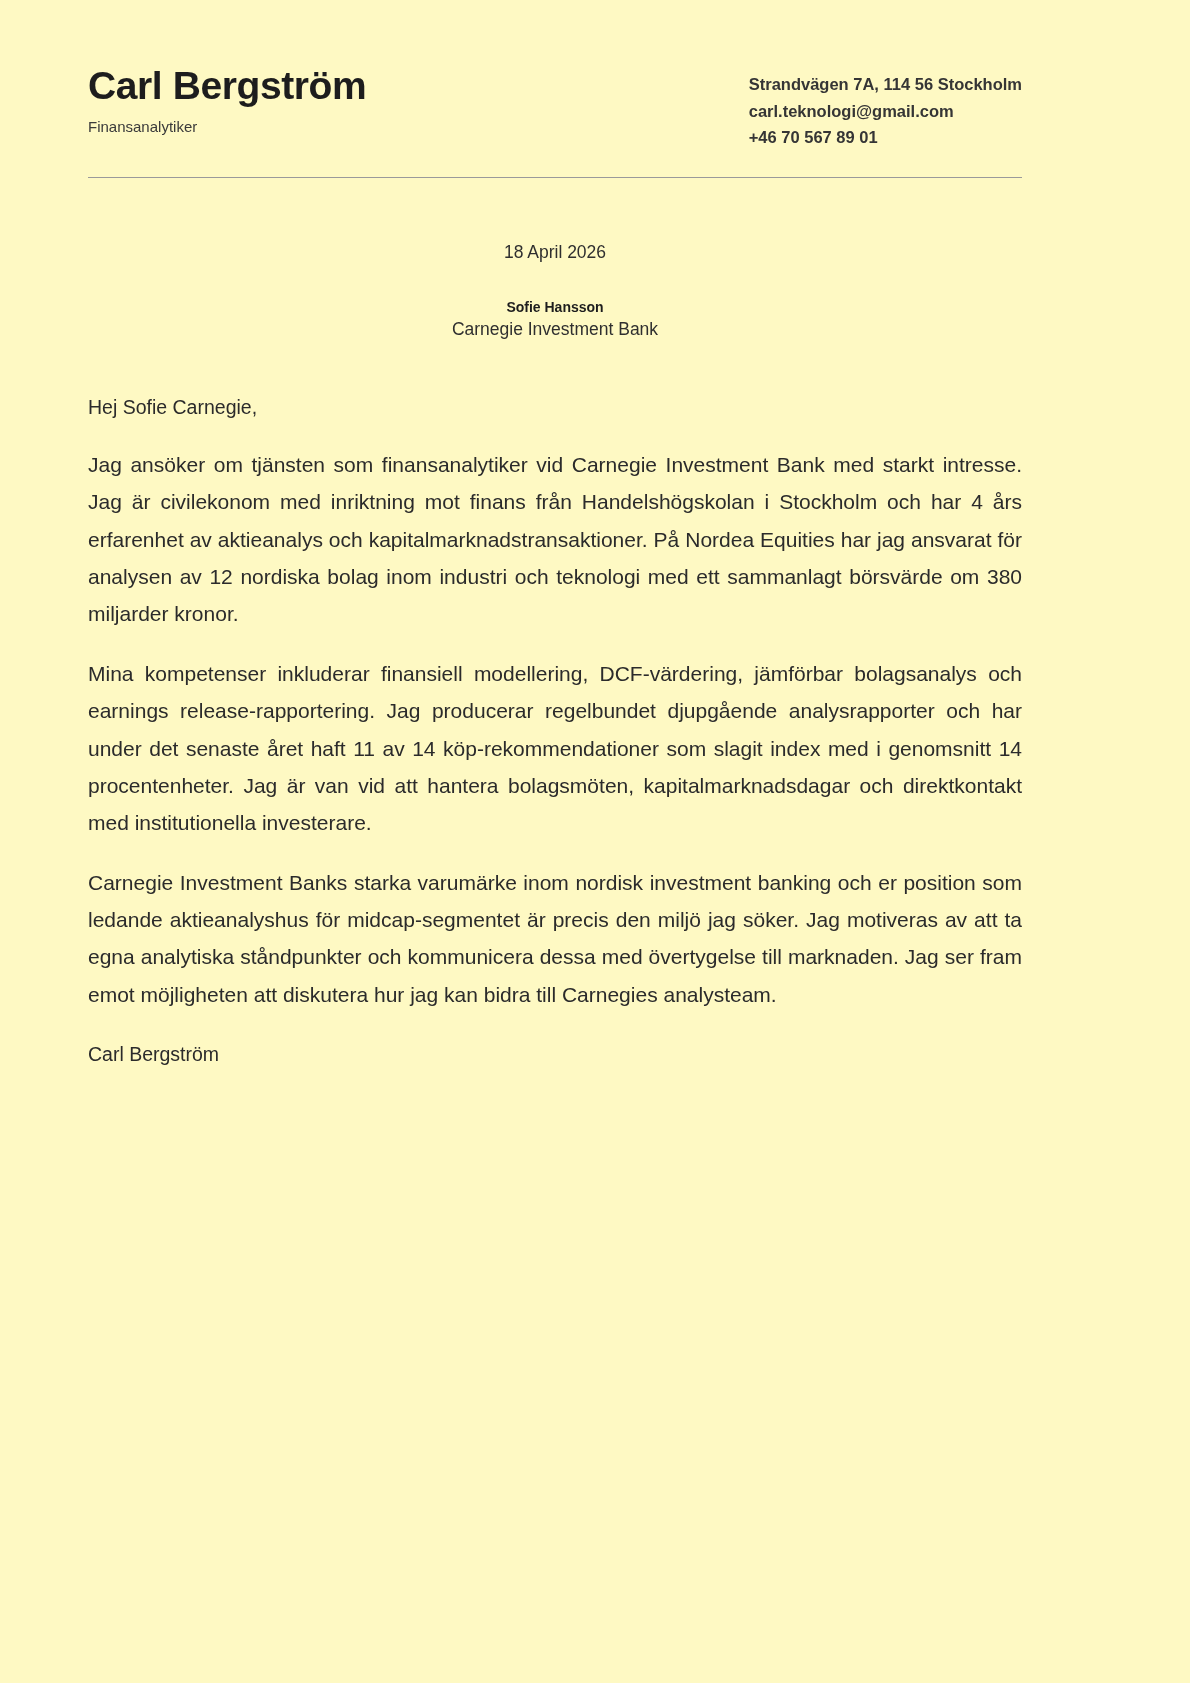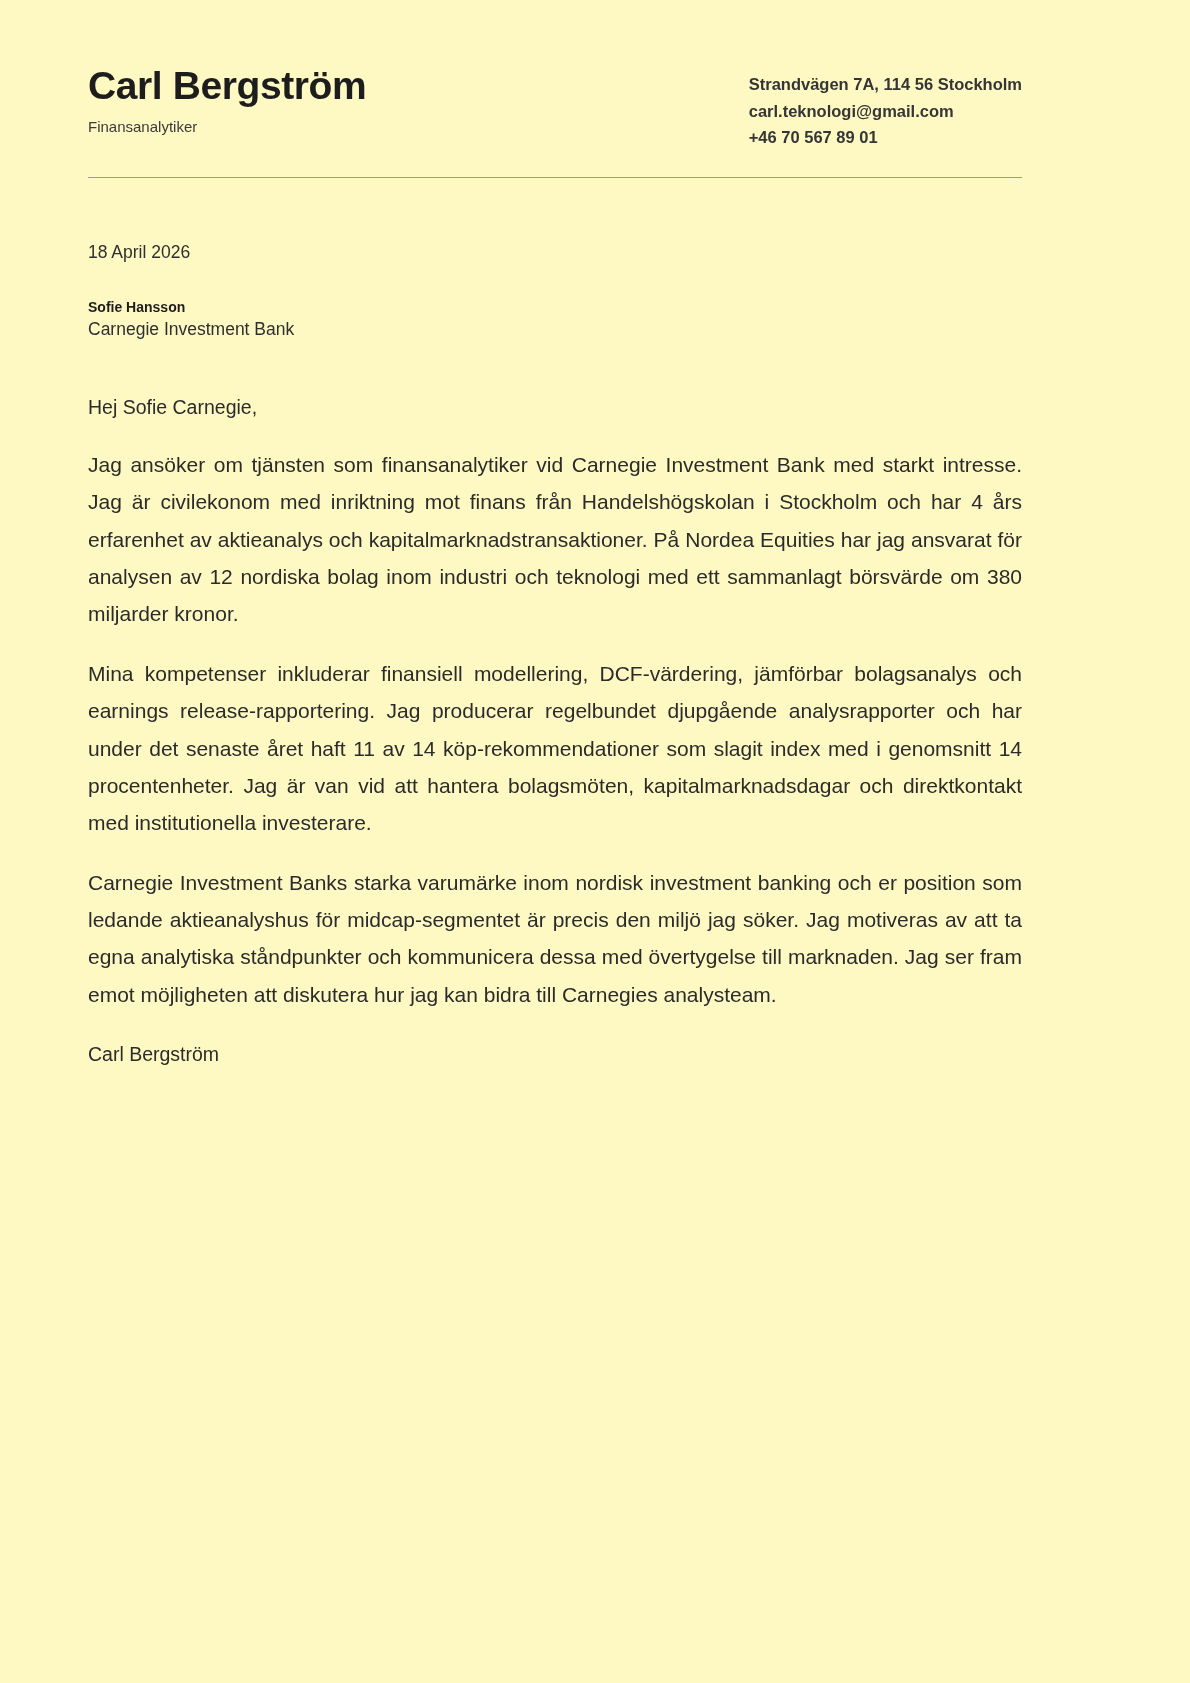--- a/index.html
+++ b/index.html
@@ -62,20 +62,21 @@
   }
   .header-rule {
     border: 0;
     border-top: 1px solid #9a9a9a;
     margin: 0 0 0 0;
     width: 100%;
   }
   
   .meta-block {
     margin-top: 62px;
+    text-align: center;
   }
   .letter-date {
     font-size: 17.5px;
     color: #2f2f2f;
     line-height: 1.4;
   }
   .recipient-name {
     font-size: 14px;
     font-weight: 700;
     color: #1d1d1d;

